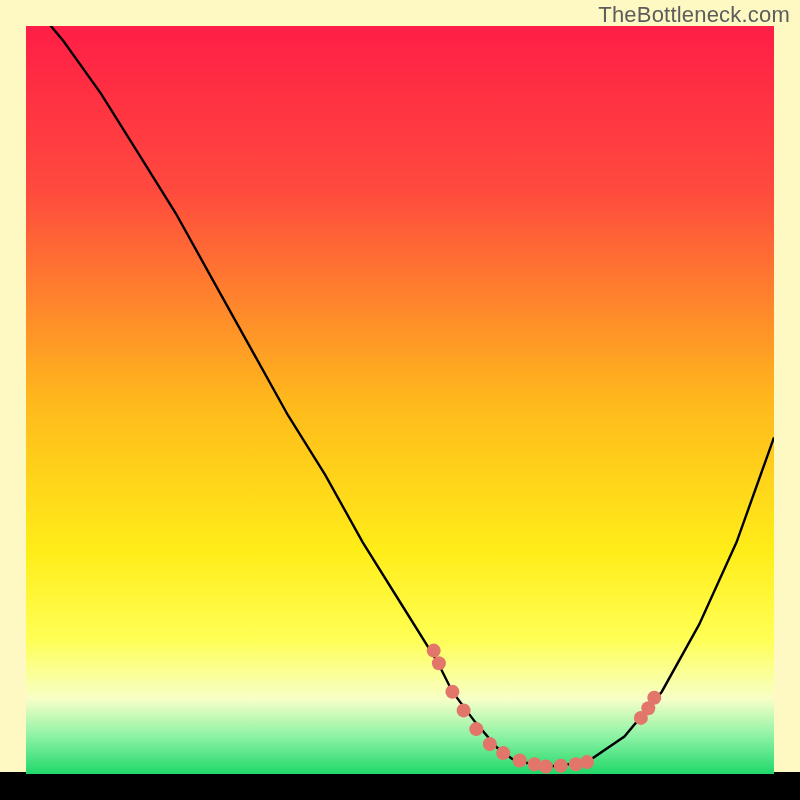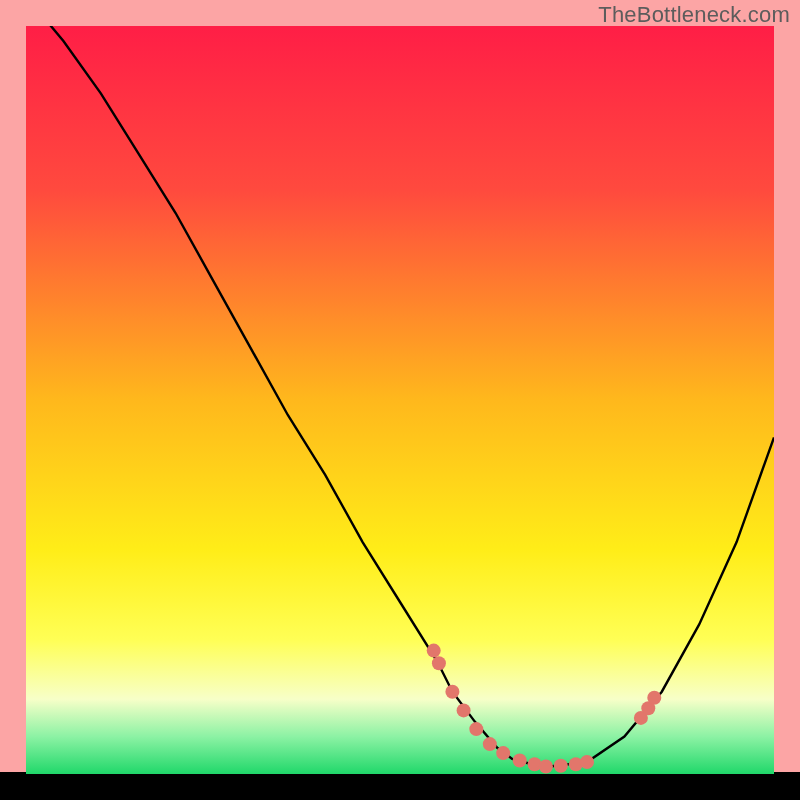--- a/index.html
+++ b/index.html
@@ -10,21 +10,21 @@
     background: #000;
     overflow: hidden;
     font-family: Arial, Helvetica, sans-serif;
   }
   .frame {
     position: absolute;
     left: 0;
     top: 0;
     width: 800px;
     height: 772px;
-    background: #fca5a5;
+    background: #fef9c3;
   }
   .plot-area {
     position: absolute;
     left: 26px;
     top: 26px;
     width: 748px;
     height: 748px;
   }
   .attribution {
     position: absolute;

